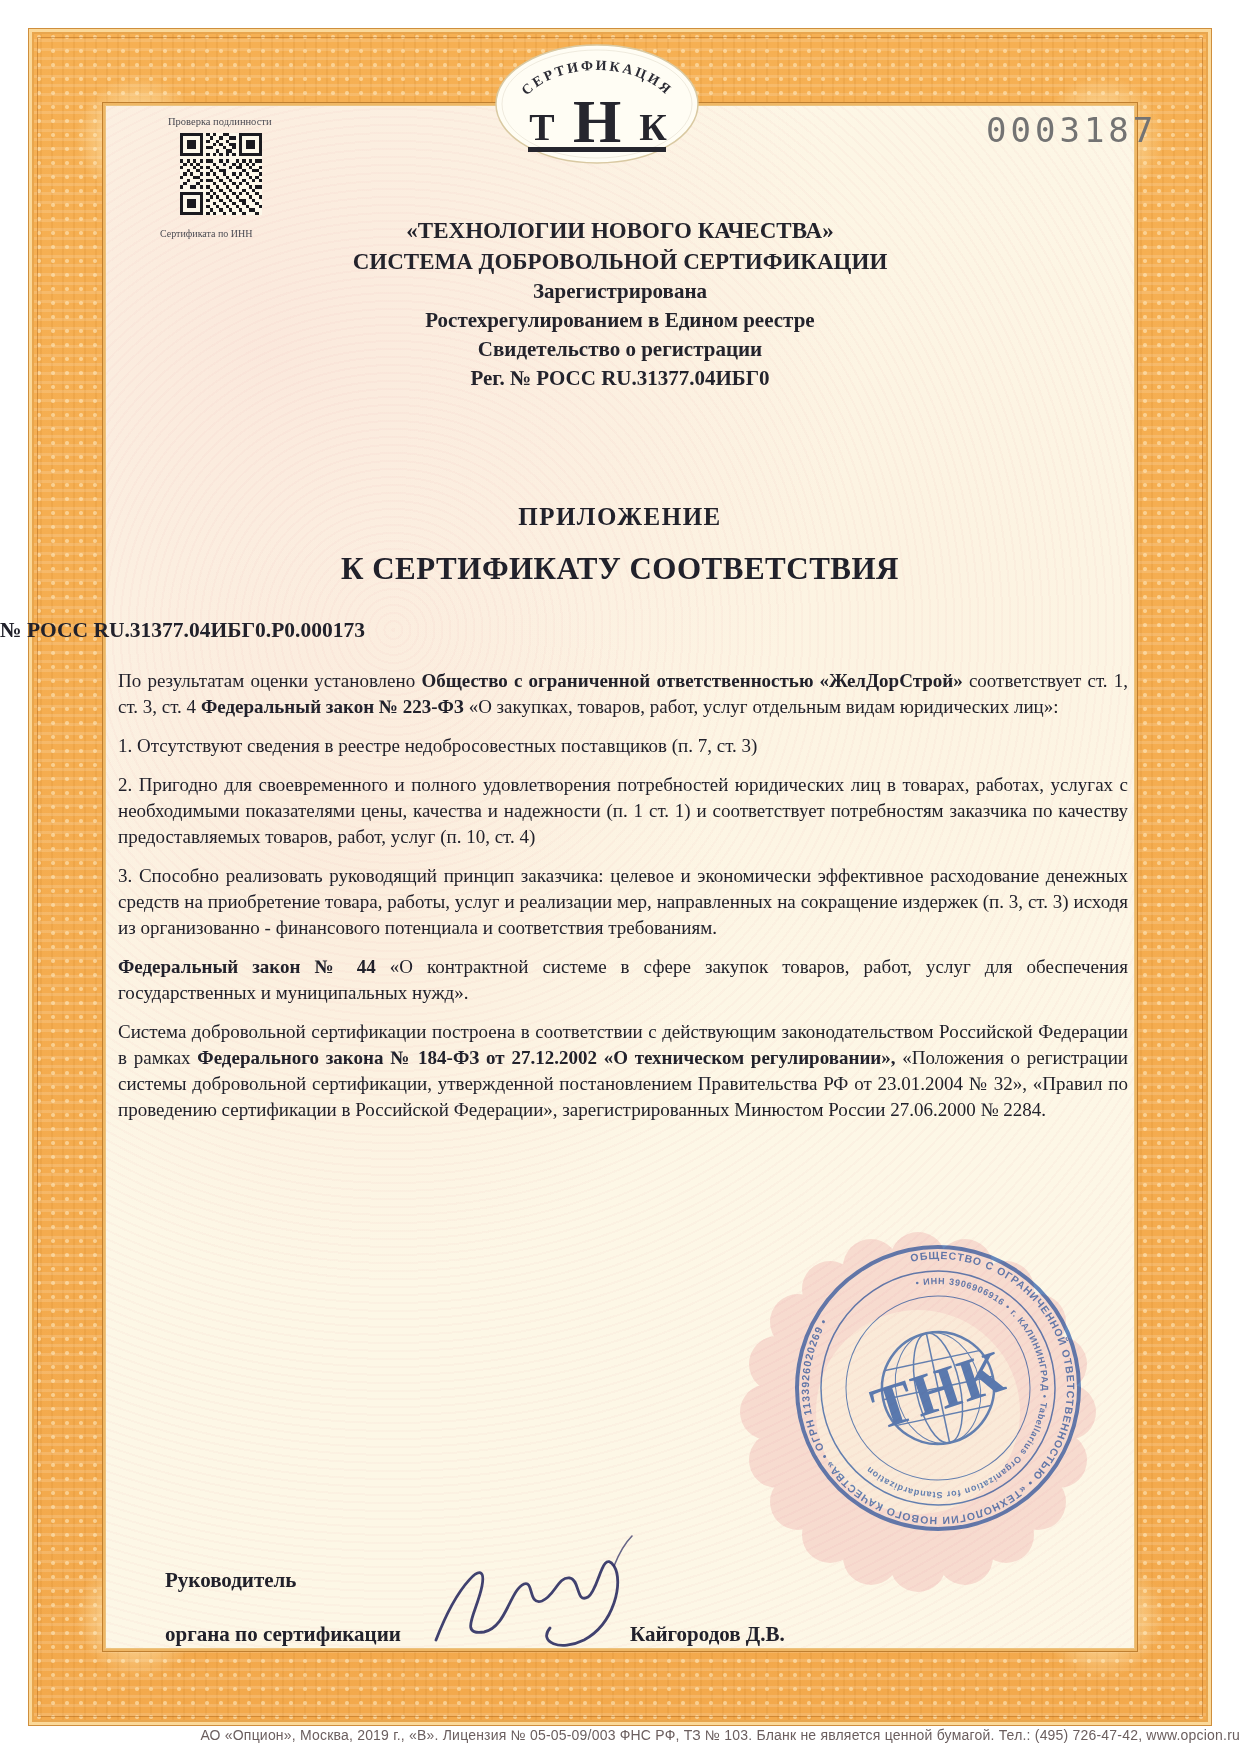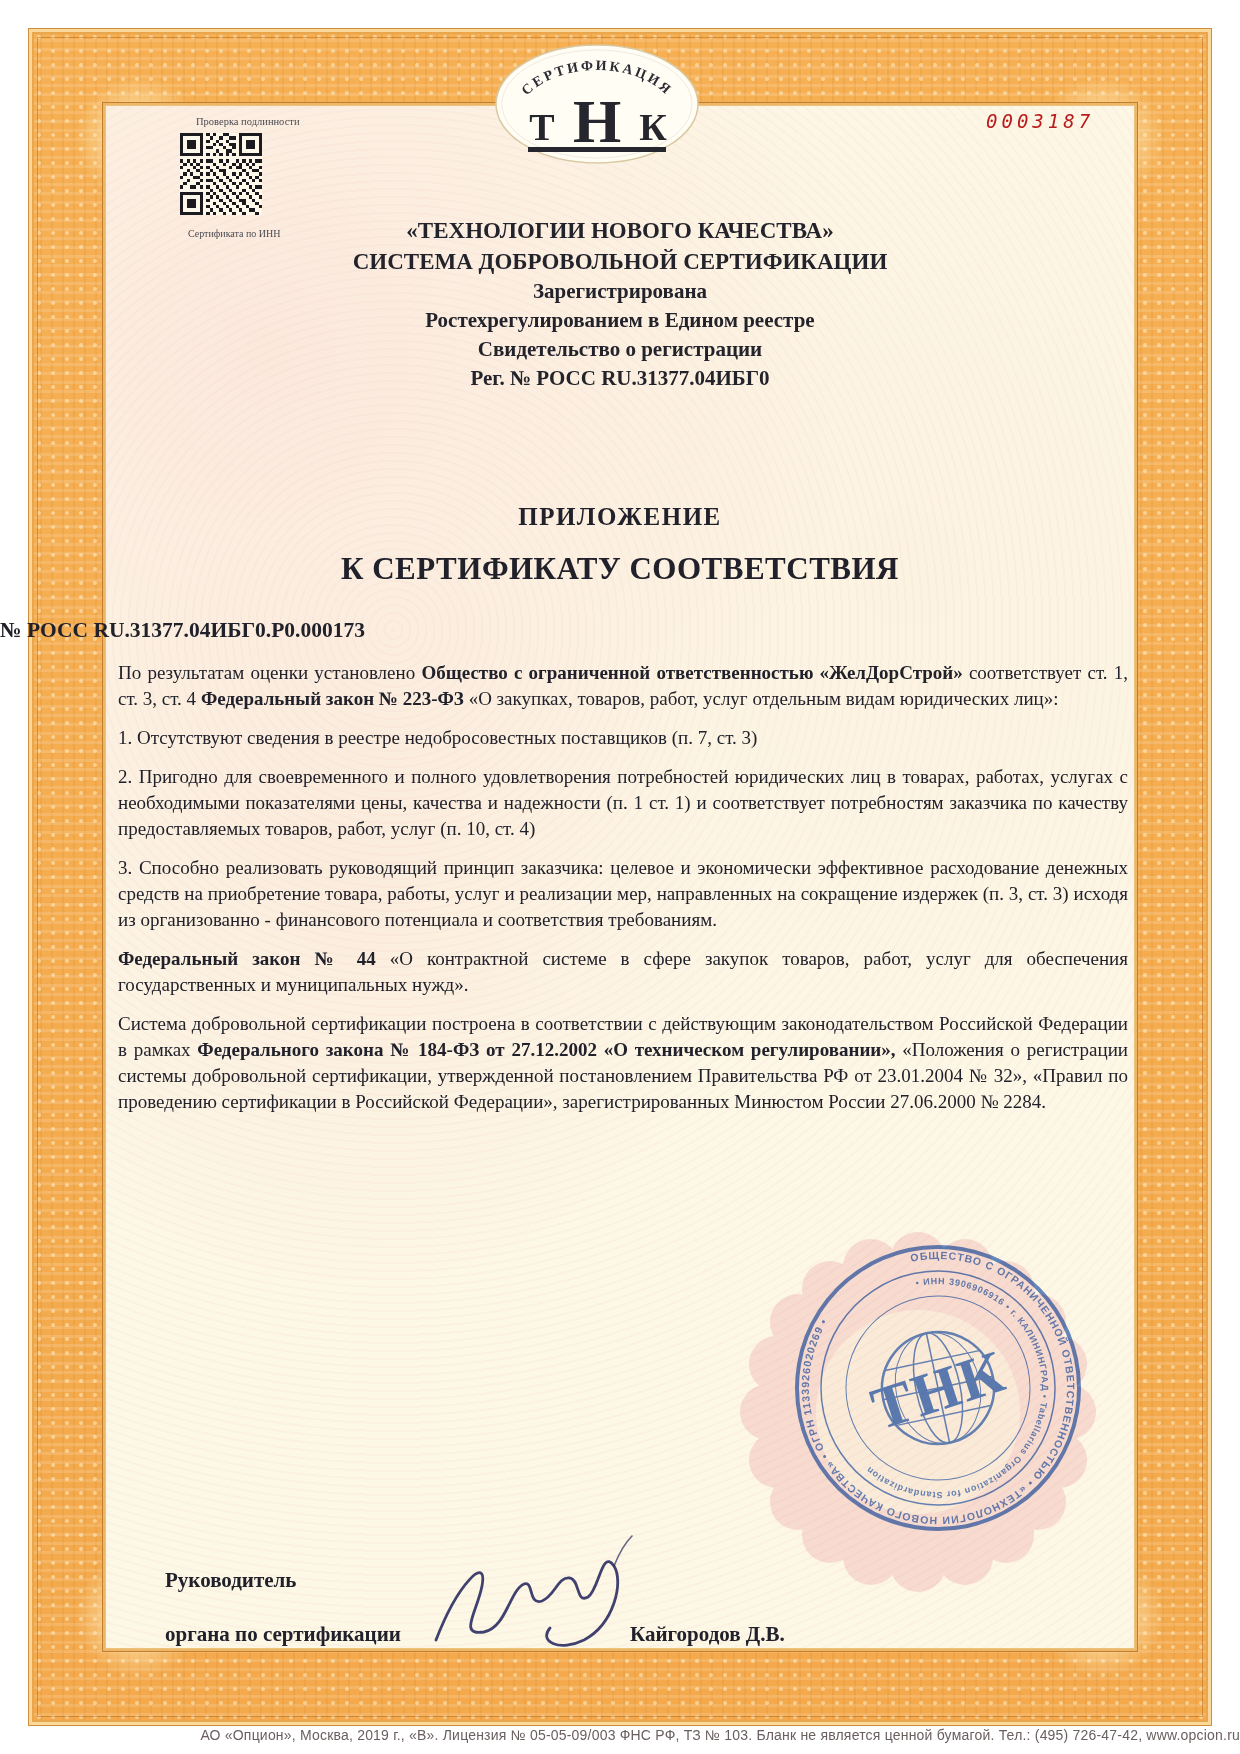--- a/index.html
+++ b/index.html
@@ -30,23 +30,23 @@
   .b{font-weight:700;}
   
   .hl{width:100%;text-align:center;font-weight:700;color:#23232c;}
   .hl-lg{font-size:23px;line-height:31px;}
   .hl-md{font-size:21px;line-height:29px;}
   .title1{width:100%;text-align:center;font-weight:700;font-size:25px;letter-spacing:1.5px;}
   .title2{width:100%;text-align:center;font-weight:700;font-size:31px;letter-spacing:.5px;}
   .titleno{width:100%;text-align:left;font-weight:700;font-size:21.5px;}
   
   .bodytext{left:118px;top:660px;width:1010px;font-size:19px;line-height:26px;text-align:justify;}
-  .bodytext p{margin:0 0 13px 0;}
-  .qr-label{font-size:10.5px;font-family:"Liberation Serif",serif;margin-left:28px;}
-  .serial{font-family:"DejaVu Sans Mono",monospace;font-size:19px;letter-spacing:4px;color:#b91c1c;font-style:italic;}
+  .bodytext p{margin:8px 0 13px 0;}
+  .qr-label{font-size:10.5px;font-family:"Liberation Serif",serif;}
+  .serial{font-family:"DejaVu Sans Mono",monospace;font-size:34px;letter-spacing:4px;color:#737373;}
   .signrole{font-weight:700;font-size:21px;}
   .signname{font-weight:700;font-size:21px;}
   .footerline{width:100%;text-align:right;font-family:"Liberation Sans",sans-serif;
       font-size:14px;color:#6a5e5e;letter-spacing:.2px;}
   .stampwrap{pointer-events:none;mix-blend-mode:multiply;}
   .stamp-rot{transform:rotate(-12deg);}
 </style>
 </head>
 <body>
 

